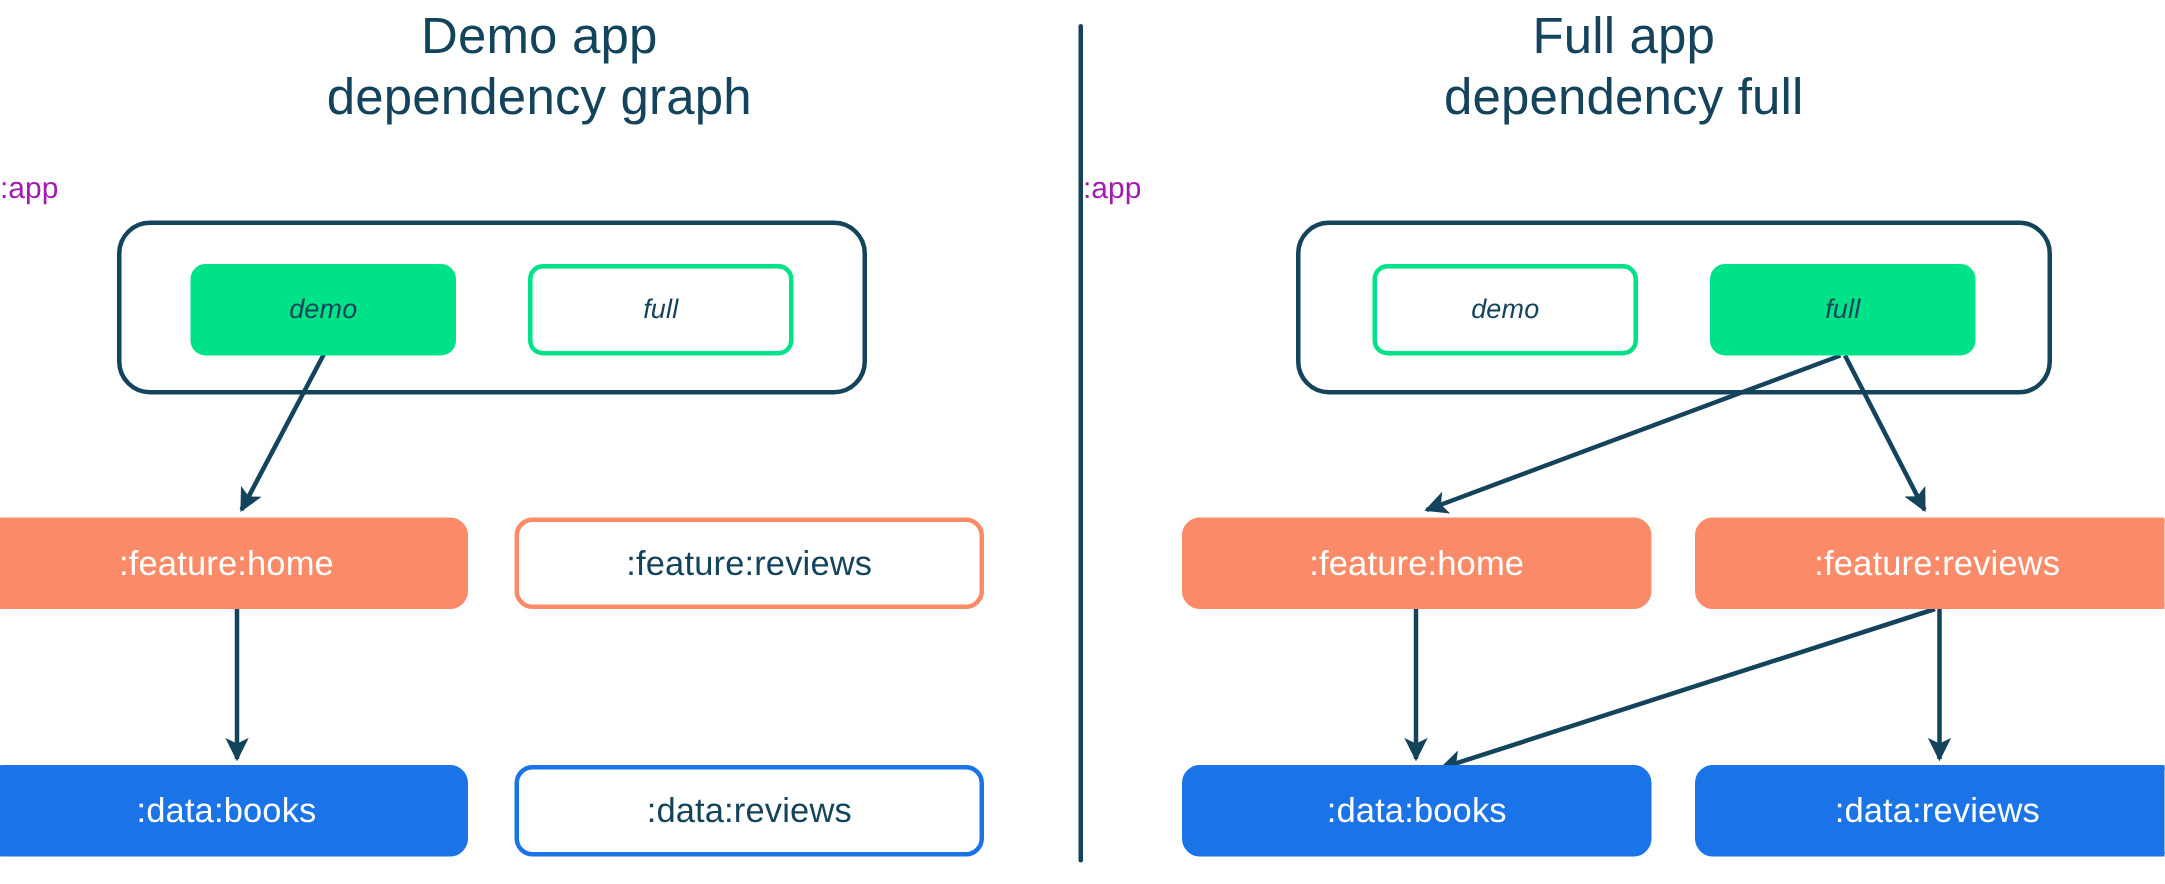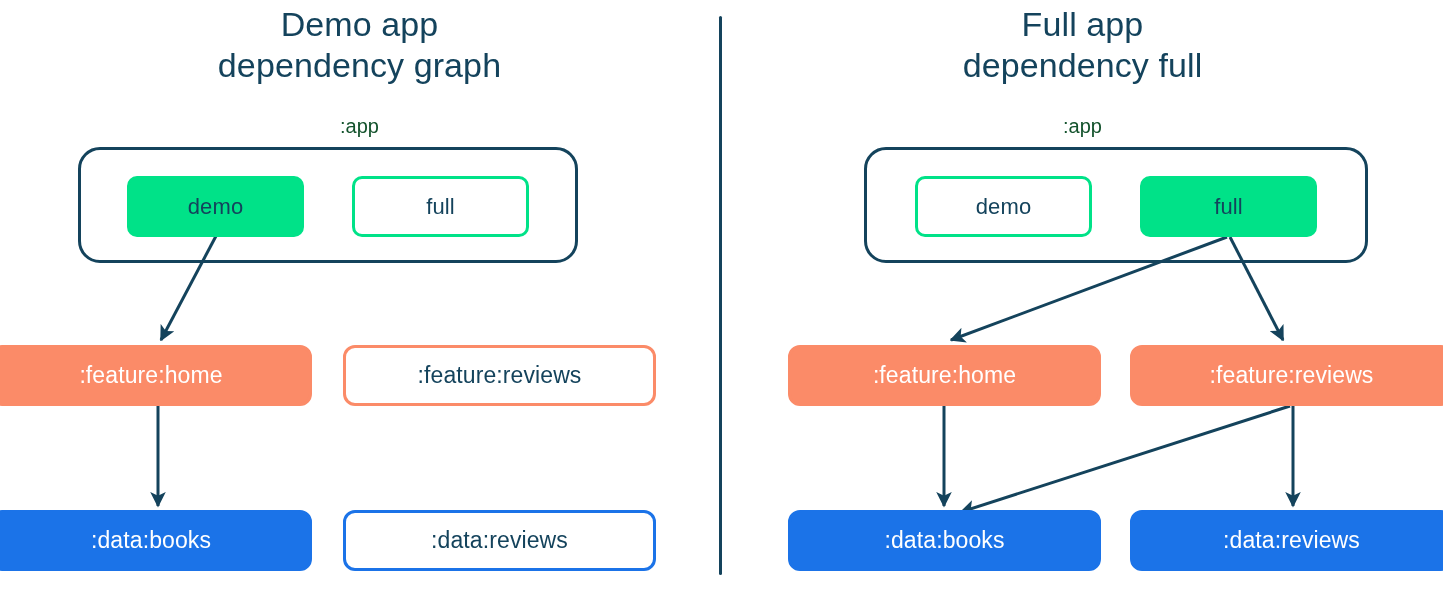--- a/index.html
+++ b/index.html
@@ -66,24 +66,24 @@
     font-size: 34px;
     line-height: 41px;
     font-weight: 400;
     letter-spacing: 0.1px;
     white-space: pre-line;
   }
 
   
   .group-label {
     position: absolute;
-    color: #14532d;
+    color: #a21caf;
     font-size: 20px;
     line-height: 24px;
-    text-align: center;
+    text-align: left;
     white-space: nowrap;
   }
   .group-box {
     position: absolute;
     border: 3px solid #14435C;
     border-radius: 22px;
     box-sizing: border-box;
     background: transparent;
   }
 
@@ -95,21 +95,22 @@
     display: flex;
     align-items: center;
     justify-content: center;
     font-size: 23px;
     line-height: 27px;
     letter-spacing: 0.1px;
     white-space: nowrap;
   }
   .node.small {
     border-radius: 10px;
-    font-size: 22px;
+    font-size: 18px;
+    font-style: italic;
   }
 
   
   .node.green-filled {
     background: #00E288;
     border: 3px solid #00E288;
     color: #14435C;
   }
   .node.green-outlined {
     background: transparent;

